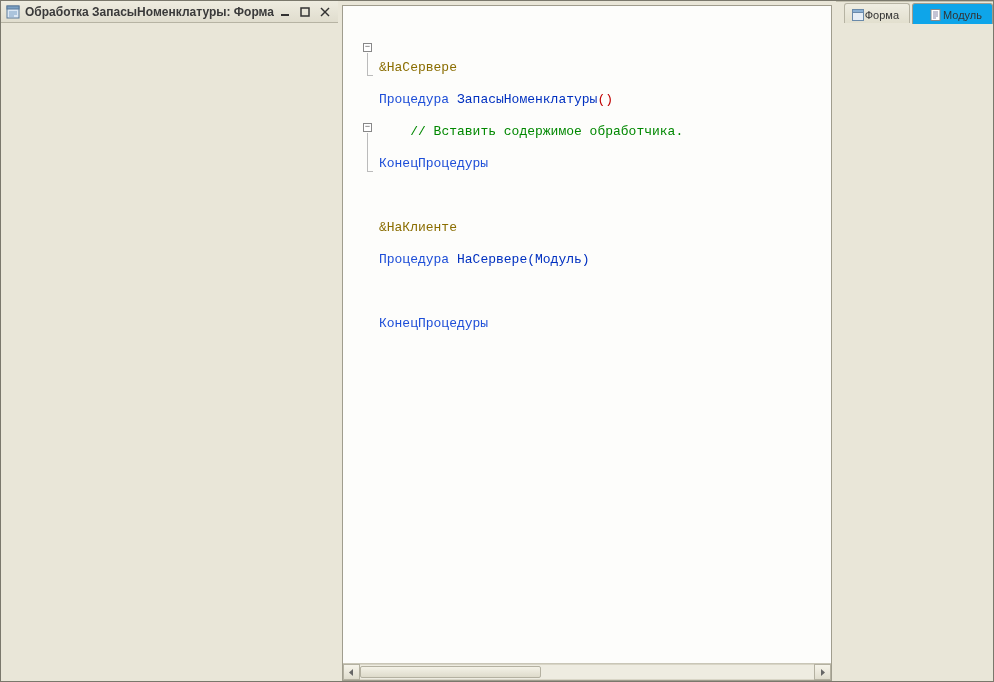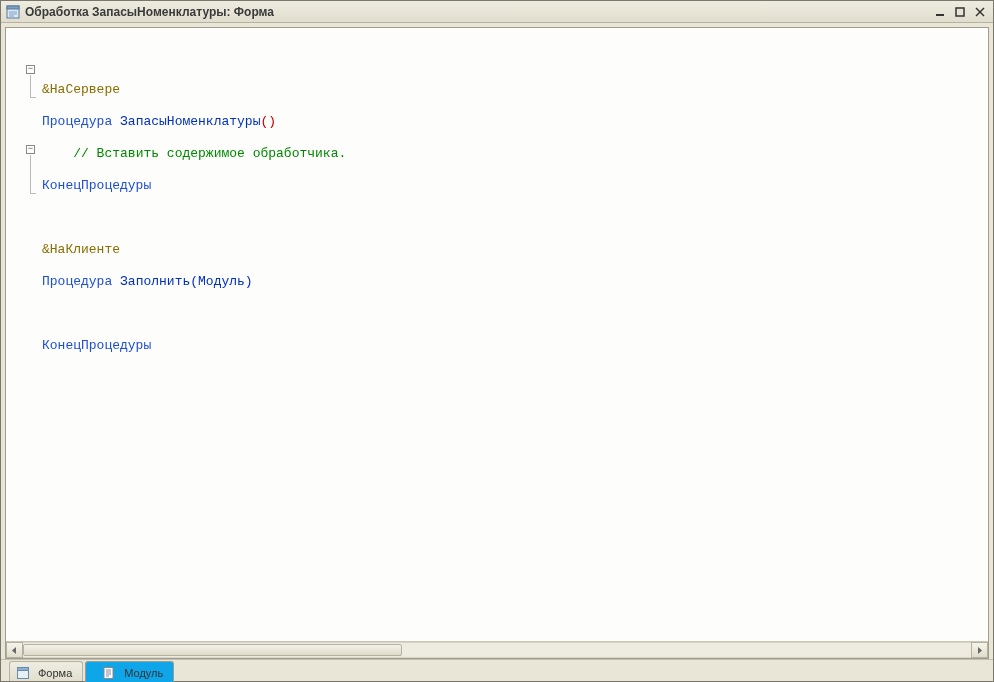--- a/index.html
+++ b/index.html
@@ -9,21 +9,21 @@
     font-family: "Tahoma", "Verdana", sans-serif;
     font-size: 11px;
     background: #d6d3c4;
     overflow: hidden;
   }
   .window {
     width: 994px; height: 682px;
     background: #e9e6d8;
     border: 1px solid #7a786c;
     display: flex;
-    flex-direction: column;
+    flex-direction: row;
   }
   
   .titlebar {
     height: 22px;
     background: linear-gradient(to bottom, #eeece0 0%, #e0ddce 100%);
     border-bottom: 1px solid #b6b3a3;
     display: flex;
     align-items: center;
     padding: 0 4px 0 4px;
   }
@@ -160,21 +160,21 @@
     gap: 2px;
   }
   .tab {
     height: 20px;
     padding: 2px 10px 0 6px;
     border: 1px solid #b6b3a3;
     border-bottom: none;
     border-radius: 3px 3px 0 0;
     display:flex;
     align-items:center;
-    gap:8px;
+    gap:0;
     font-size: 11px;
     cursor:pointer;
     background: linear-gradient(to bottom,#efede2 0%, #e2dfce 100%);
     color:#333;
   }
   .tab.active {
     background: #0ea5e9;
     border-color:#a09d8e;
     position:relative;
     top:1px;
@@ -234,21 +234,21 @@
       </div>
 
       <div class="code">
 <div class="code-lines"> </div>
 <div class="code-lines"><span class="c-directive">&amp;НаСервере</span></div>
 <div class="code-lines"><span class="c-keyword">Процедура</span> <span class="c-ident">ЗапасыНоменклатуры</span><span class="c-paren">()</span></div>
 <div class="code-lines">    <span class="c-comment">// Вставить содержимое обработчика.</span></div>
 <div class="code-lines"><span class="c-keyword">КонецПроцедуры</span></div>
 <div class="code-lines"> </div>
 <div class="code-lines"><span class="c-directive">&amp;НаКлиенте</span></div>
-<div class="code-lines"><span class="c-keyword">Процедура</span> <span class="c-ident">Заполнить</span><span class="c-ident">(Модуль)</span></div>
+<div class="code-lines"><span class="c-keyword">Процедура</span> <span class="c-ident">НаСервере</span><span class="c-ident">(Модуль)</span></div>
 <div class="code-lines"> </div>
 <div class="code-lines"><span class="c-keyword">КонецПроцедуры</span></div>
       </div>
     </div>
 
     <div class="hscroll">
       <div class="sbtn">
         <svg width="7" height="7" viewBox="0 0 7 7">
             <polygon points="5,0 5,7 1,3.5" fill="#666"></polygon>
           </svg>

